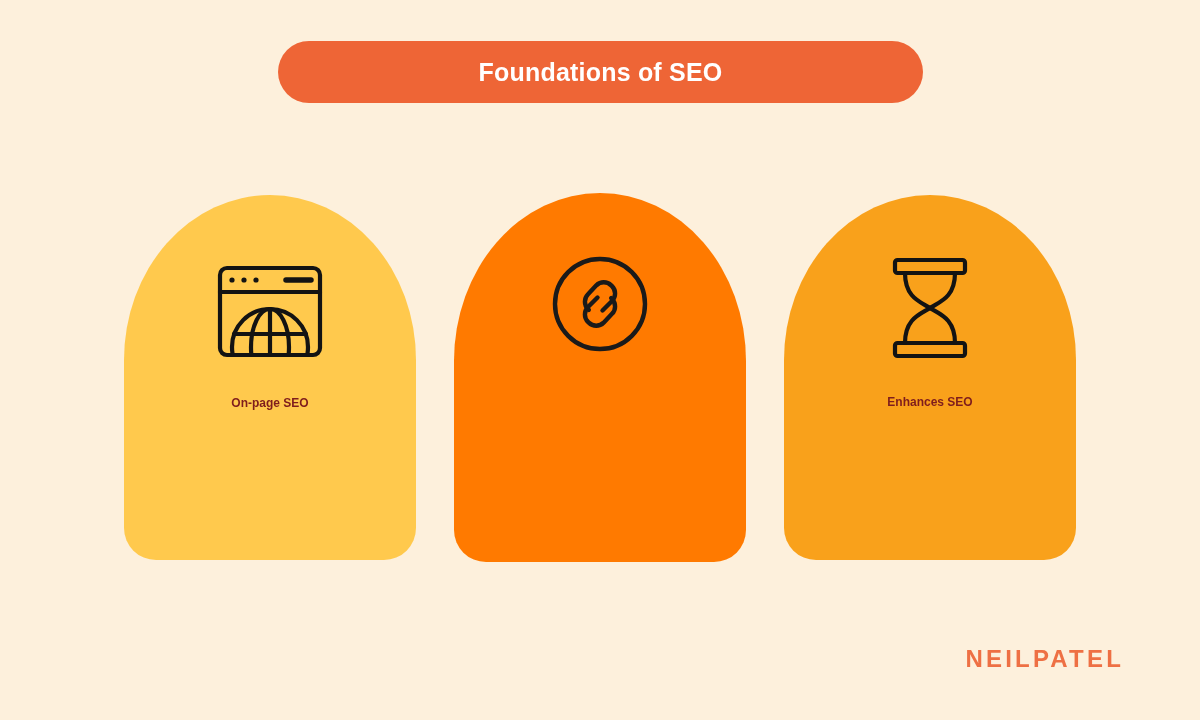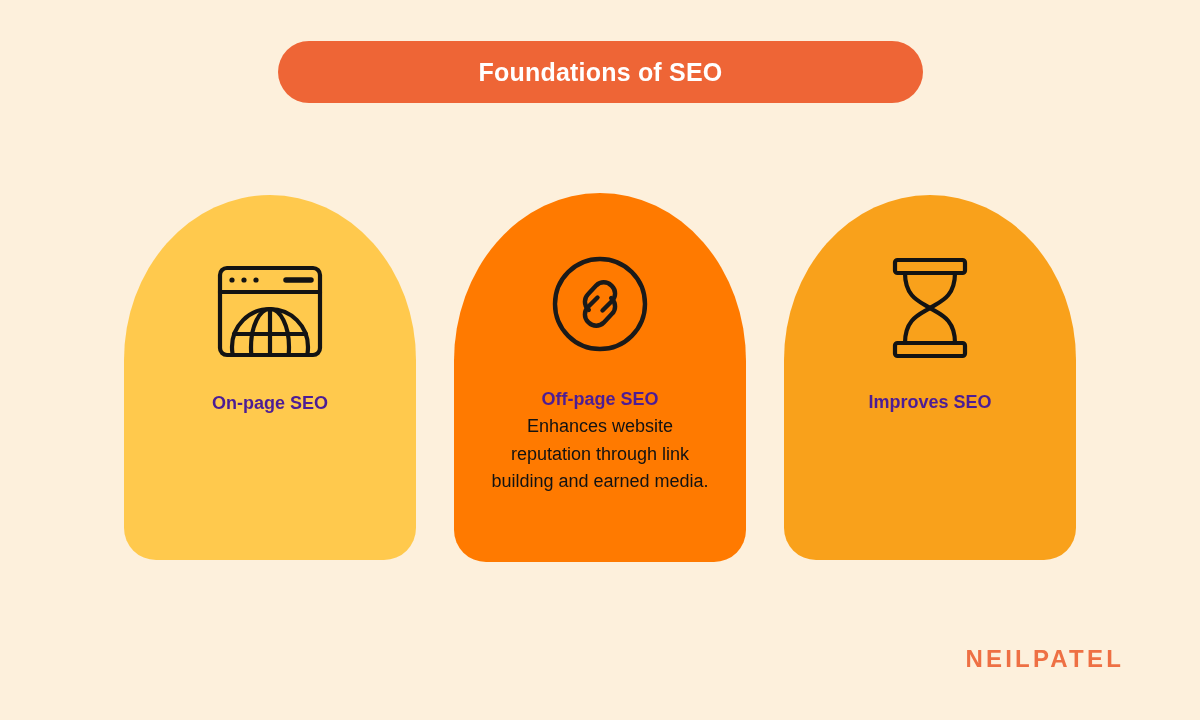--- a/index.html
+++ b/index.html
@@ -102,25 +102,25 @@
     text-align: center;
     color: #111111;
     padding: 0 8px;
     box-sizing: border-box;
   }
   .card-1 .card-text { margin-top: 25px; }
   .card-2 .card-text { margin-top: 26px; }
   .card-3 .card-text { margin-top: 25px; }
 
   .card-heading {
-    font-size: 18px;
+    font-size: 12px;
     font-weight: bold;
     line-height: 27px;
     margin: 0;
-    color: #4c1d95;
+    color: #7f1d1d;
   }
   .card-desc {
     font-size: 18px;
     line-height: 27.5px;
     margin: 0;
     color: #121212;
     white-space: pre-line;
   }
 
   
@@ -187,47 +187,41 @@
         <svg width="100" height="100" viewBox="0 0 100 100" aria-hidden="true">
           <g fill="none" stroke="#1a1a1a" stroke-width="4.4" stroke-linecap="round" stroke-linejoin="round">
             <circle cx="50" cy="50" r="45"></circle>
 
             <path d="M52.5 56.5 L62 47 a10.5 10.5 0 0 0 0-14.85 l-0.8-0.8 a10.5 10.5 0 0 0-14.85 0 L38 40.2 a10.5 10.5 0 0 0 0 14.85 l0.8 0.8"></path>
 
             <path d="M47.5 43.5 L38 53 a10.5 10.5 0 0 0 0 14.85 l0.8 0.8 a10.5 10.5 0 0 0 14.85 0 L62 59.8 a10.5 10.5 0 0 0 0-14.85 l-0.8-0.8"></path>
           </g>
         </svg>
       </div>
-      <div class="card-text">
-        <p class="card-heading">Off-page SEO</p>
-        <p class="card-desc">Enhances website
-reputation through link
-building and earned media.</p>
-      </div>
     </div>
 
     <div class="card card-3">
       <div class="icon-wrap">
         <svg width="86" height="104" viewBox="0 0 86 104" aria-hidden="true">
           <g fill="none" stroke="#131313" stroke-width="4.2" stroke-linecap="round" stroke-linejoin="round">
 
             <rect x="8" y="4" width="70" height="13" rx="2.5" ry="2.5"></rect>
 
             <rect x="8" y="87" width="70" height="13" rx="2.5" ry="2.5"></rect>
 
             <path d="M18 17 C18 42 34 46 43 52"></path>
             <path d="M68 17 C68 42 52 46 43 52"></path>
 
             <path d="M18 87 C18 62 34 58 43 52"></path>
             <path d="M68 87 C68 62 52 58 43 52"></path>
           </g>
         </svg>
       </div>
       <div class="card-text">
-        <p class="card-heading">Improves SEO</p>
+        <p class="card-heading">Enhances SEO</p>
       </div>
     </div>
 
   </div>
 
   <div class="brand">NEILPATEL</div>
 
 </div>
 
 </body></html>

